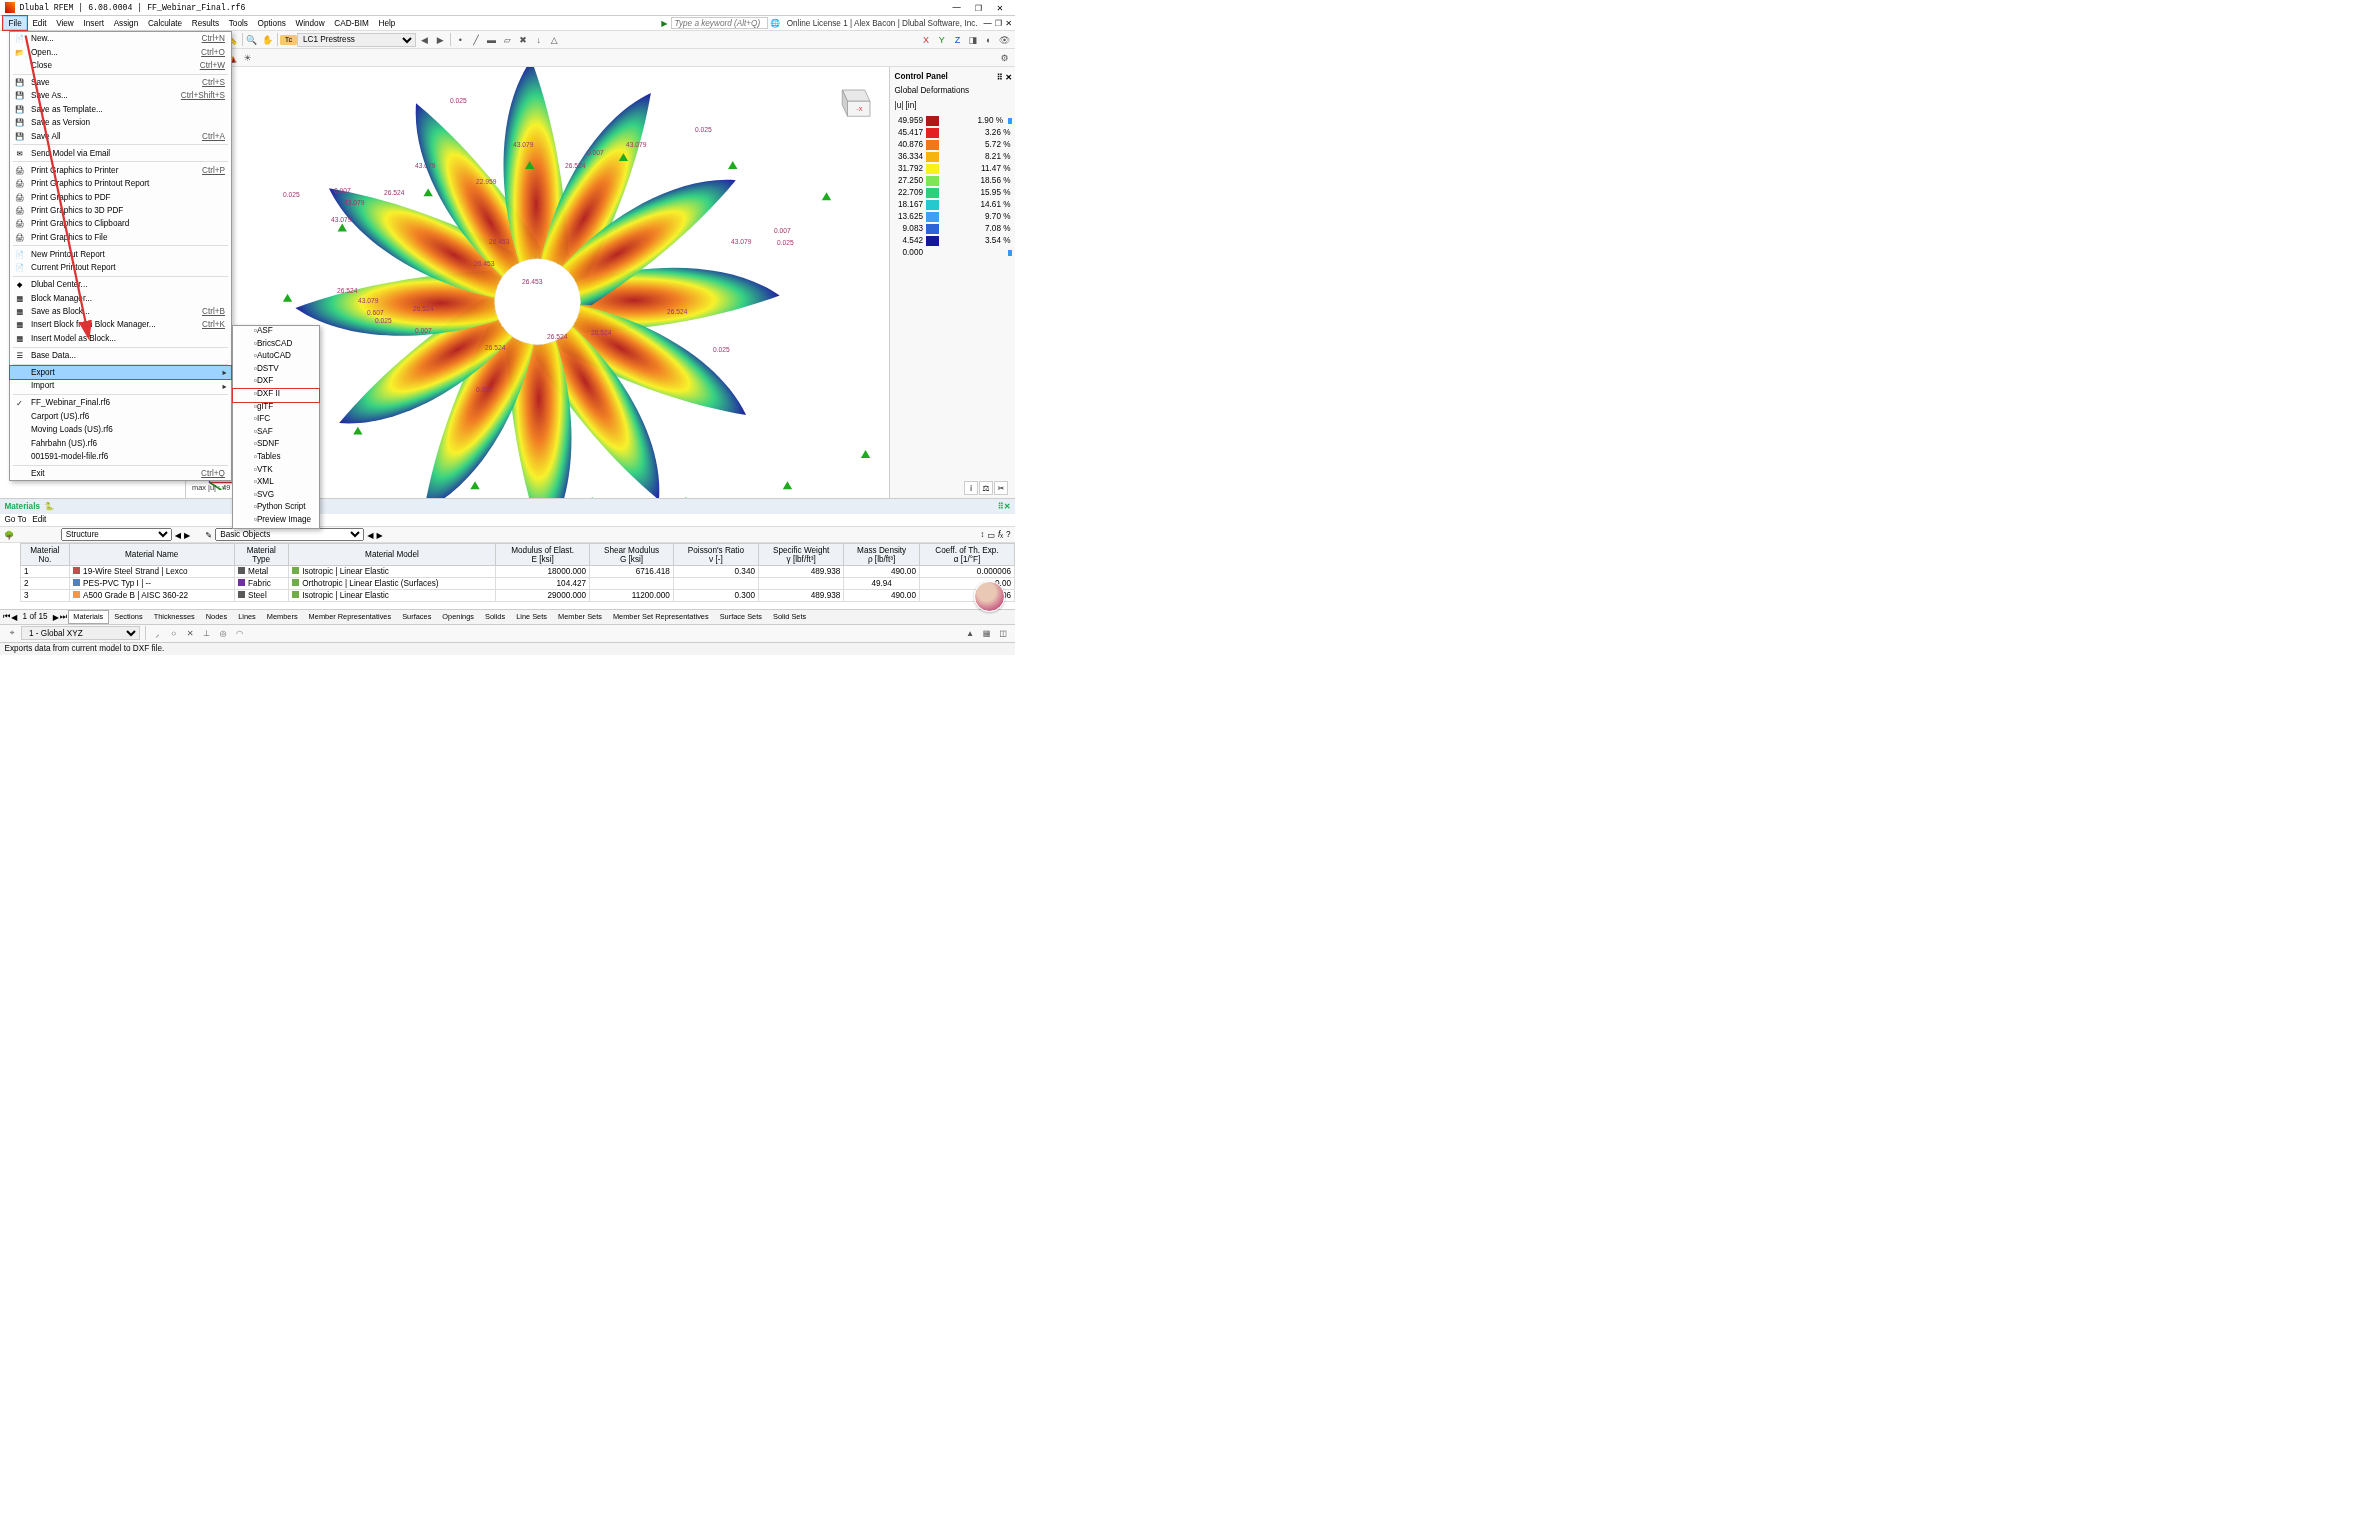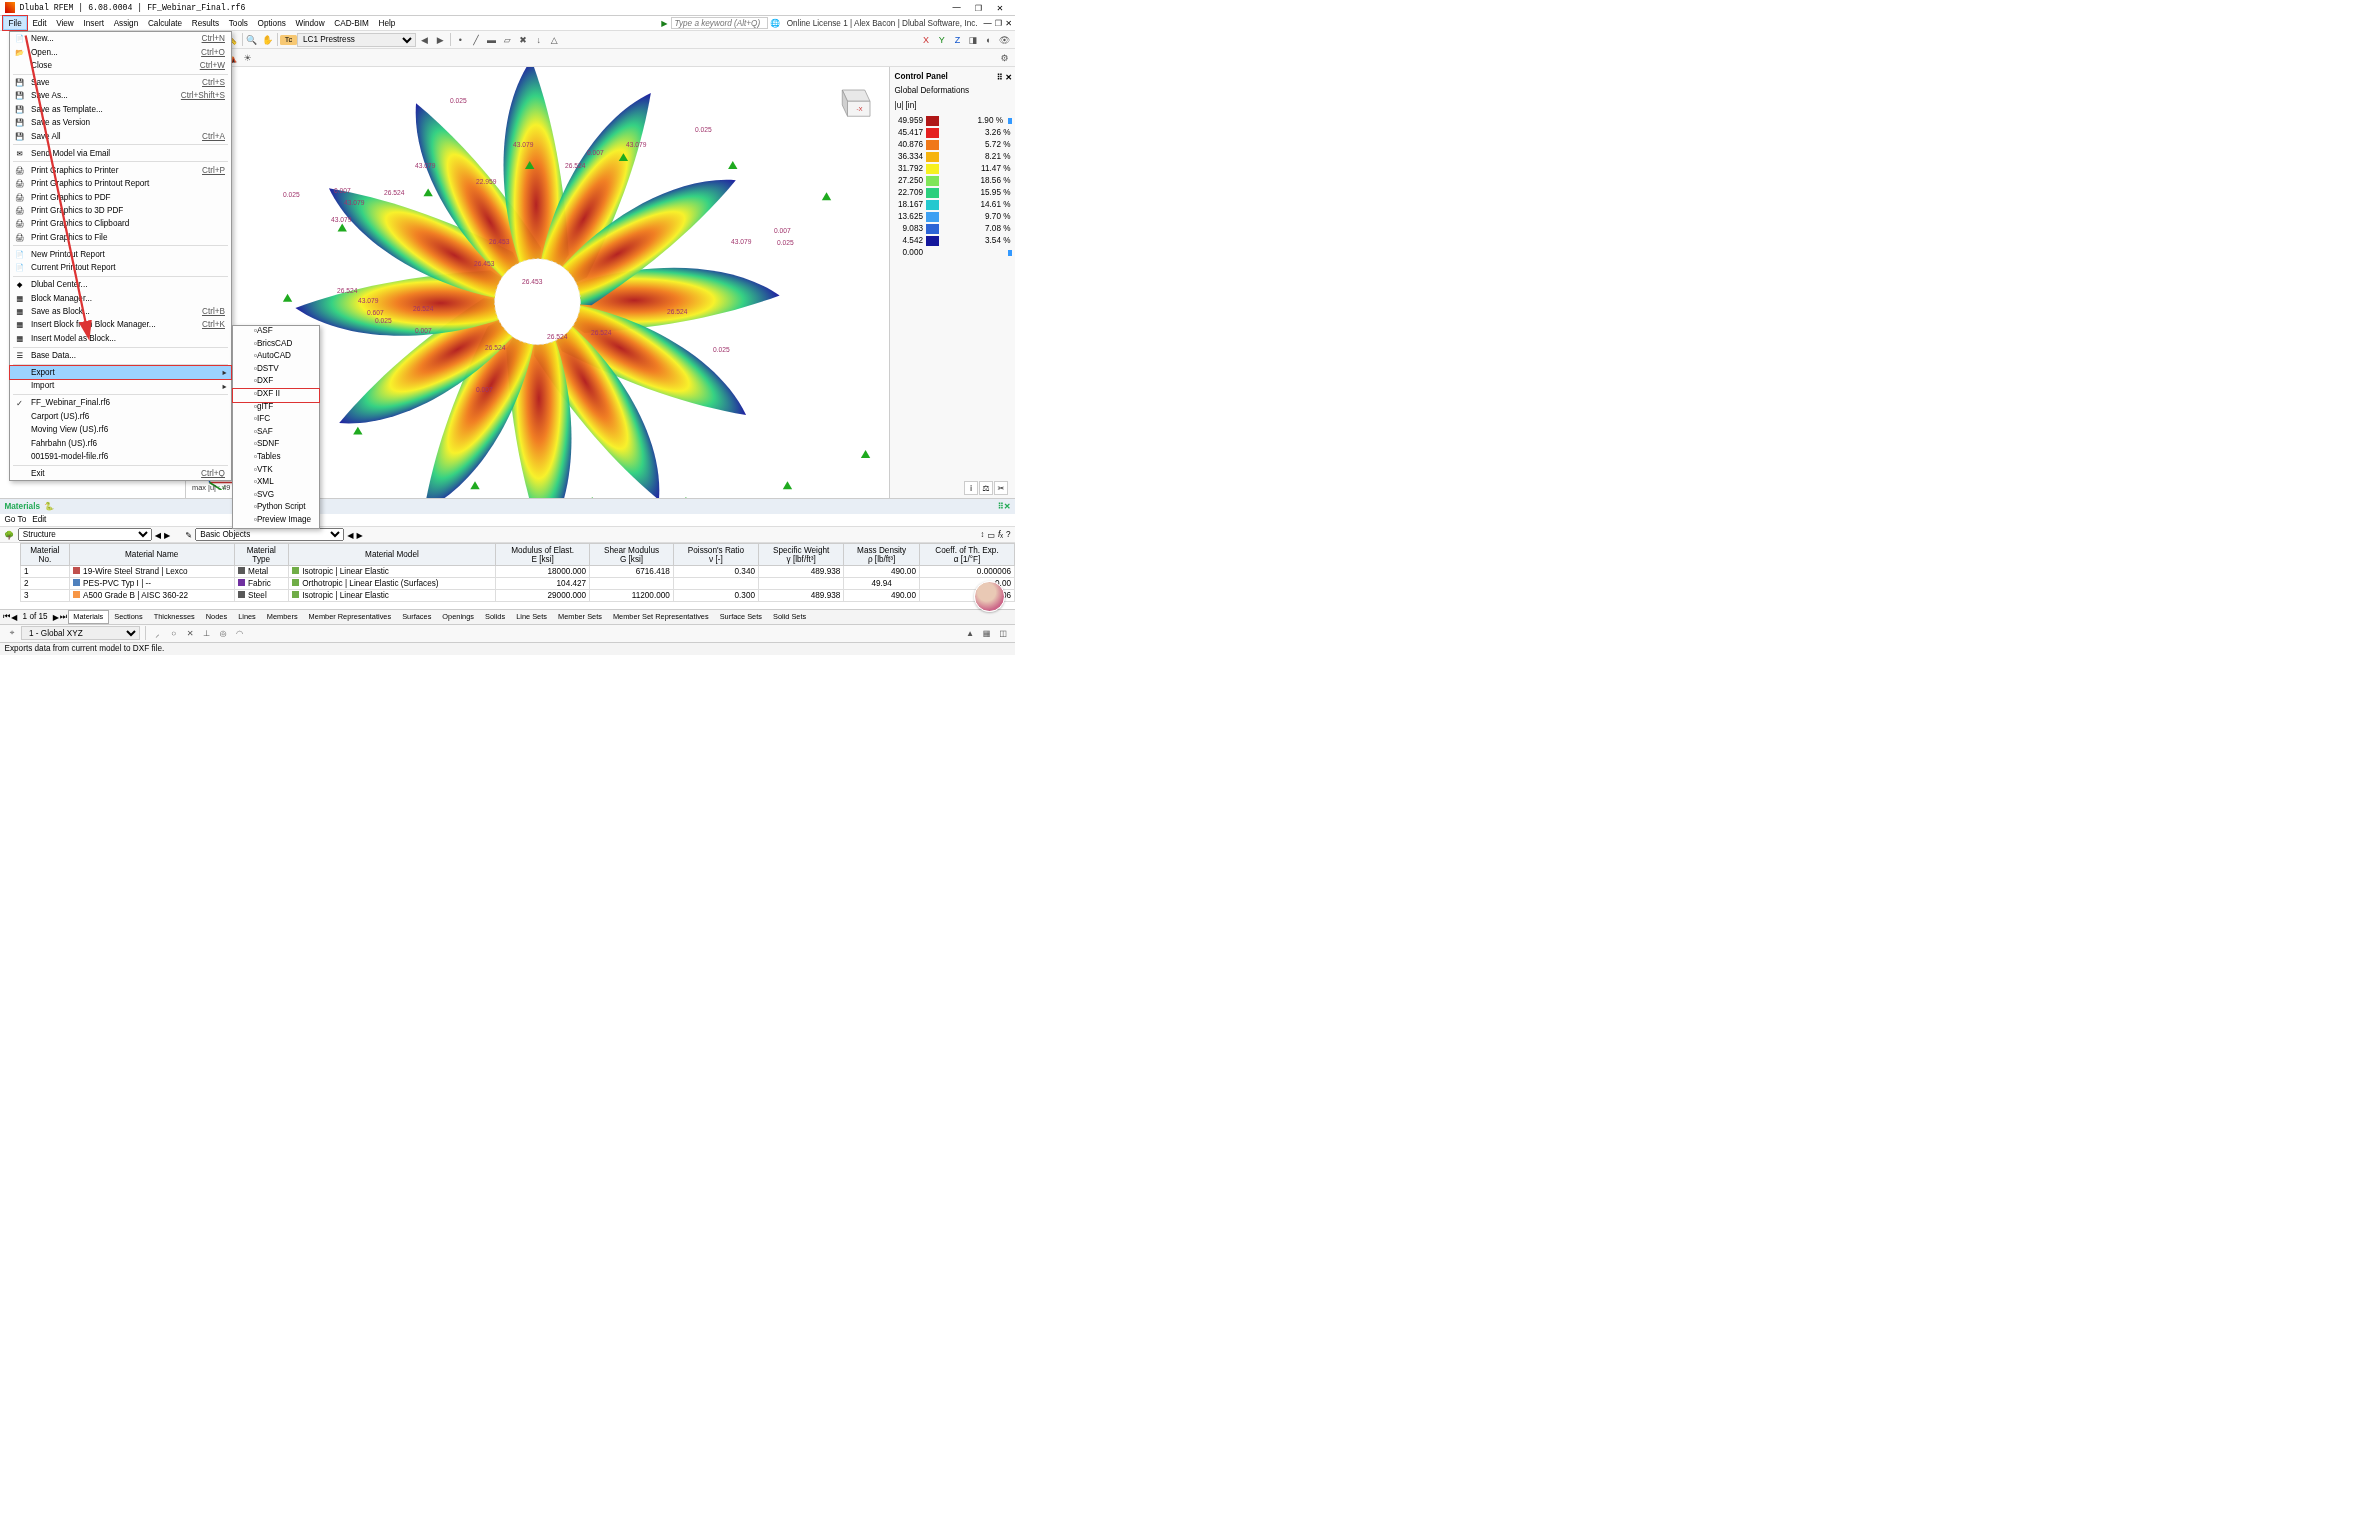--- a/index.html
+++ b/index.html
@@ -457,21 +457,21 @@
     <div style="flex:1"></div>
     <span>⠿</span>
     <span>✕</span>
   </div>
   <div class="ld-sub">
     <span>Go To</span>
     <span>Edit</span>
   </div>
   <div class="ld-filter">
     <span>🌳</span>
-    <select style="width:134px;"><option>Structure</option></select>
+    <select style="width:111px;margin-left:43px;"><option>Structure</option></select>
     <span class="tbtn">◀</span>
     <span class="tbtn">▶</span>
     <span style="width:9px;"></span>
     <span>✎</span>
     <select style="width:149px;"><option>Basic Objects</option></select>
     <span class="tbtn">◀</span>
     <span class="tbtn">▶</span>
     <div style="flex:1"></div>
     <span class="tbtn">↕</span>
     <span class="tbtn">▭</span>
@@ -705,21 +705,21 @@
     <div class="dd-item checked">
       <span class="dd-icon"></span>
       <span class="dd-label">FF_Webinar_Final.rf6</span>
     </div>
     <div class="dd-item">
       <span class="dd-icon"></span>
       <span class="dd-label">Carport (US).rf6</span>
     </div>
     <div class="dd-item">
       <span class="dd-icon"></span>
-      <span class="dd-label">Moving View (US).rf6</span>
+      <span class="dd-label">Moving Loads (US).rf6</span>
     </div>
     <div class="dd-item">
       <span class="dd-icon"></span>
       <span class="dd-label">Fahrbahn (US).rf6</span>
     </div>
     <div class="dd-item">
       <span class="dd-icon"></span>
       <span class="dd-label">001591-model-file.rf6</span>
     </div>
     <div class="dd-sep"></div>

